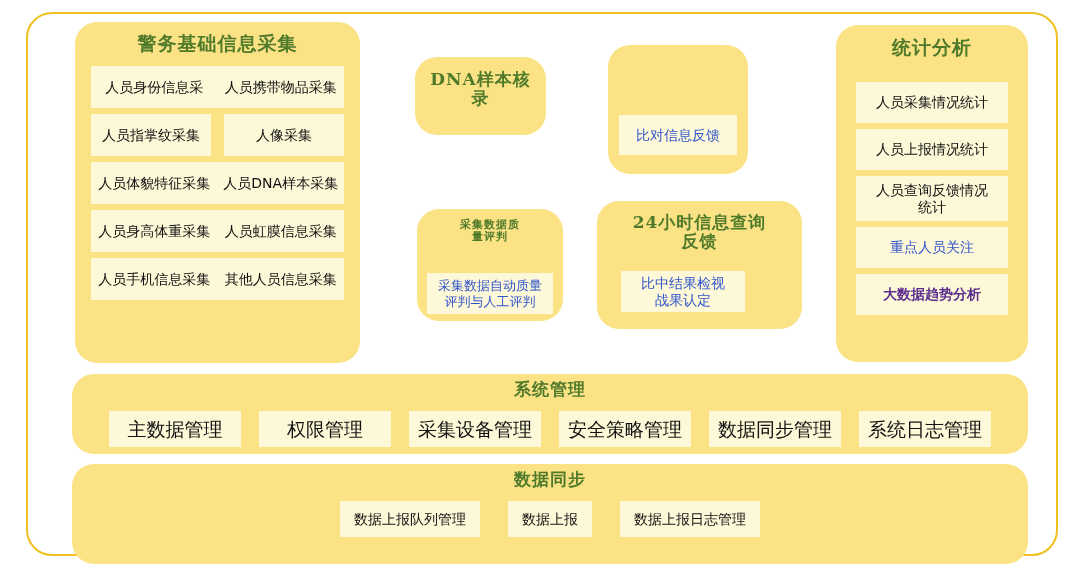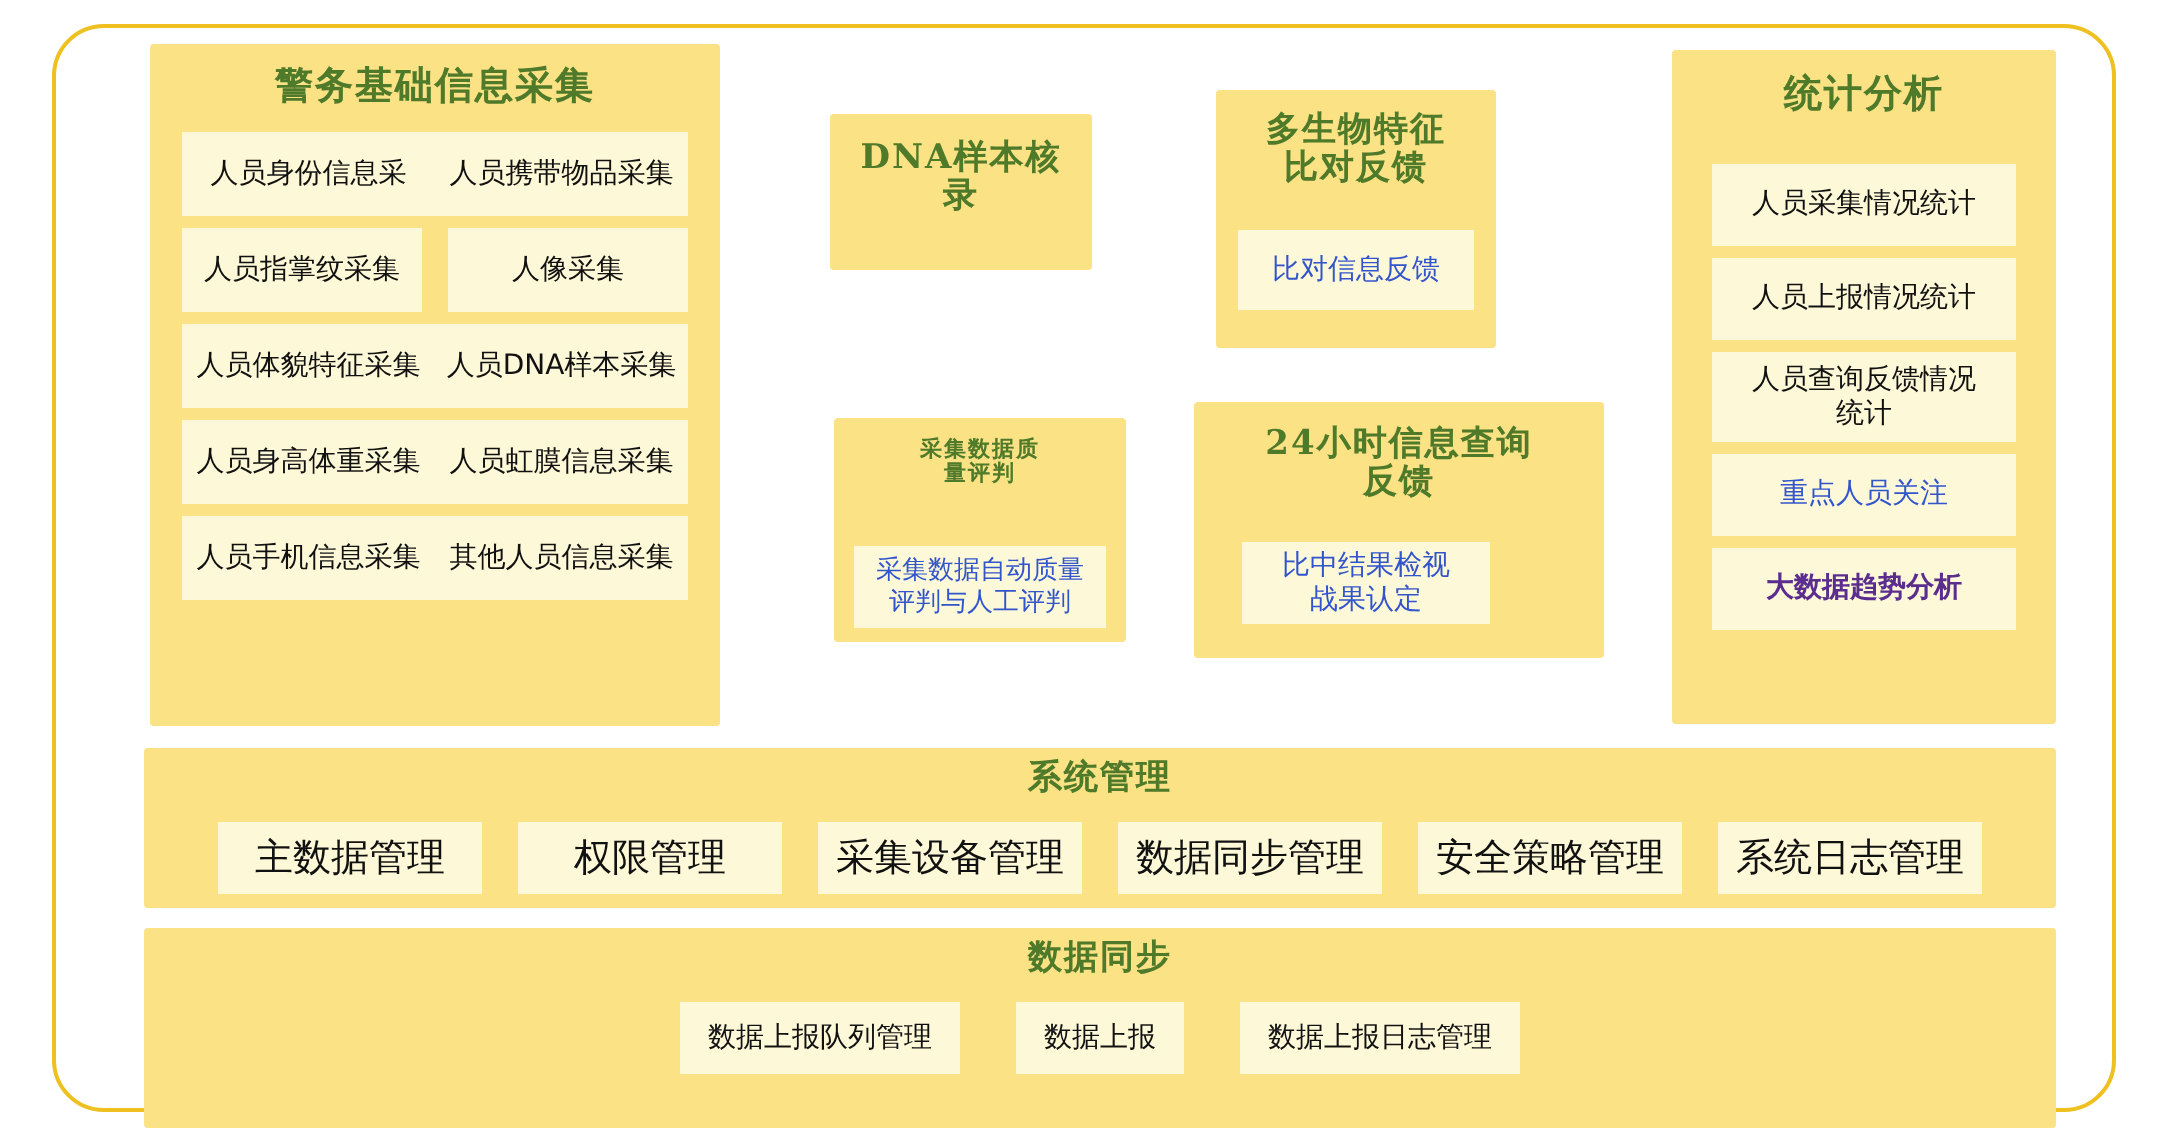--- a/index.html
+++ b/index.html
@@ -28,21 +28,21 @@
     border: 2px solid #eec020;
     border-radius: 26px;
     box-sizing: border-box;
     background: transparent;
   }
 
   
   .panel {
     position: absolute;
     background: #fbe285;
-    border-radius: 2px;
+    border-radius: 22px;
     box-sizing: border-box;
   }
   .panel-title {
     text-align: center;
     font-weight: bold;
     color: #4f7a2a;
     font-family: "DejaVu Serif", "Liberation Serif", serif;
     letter-spacing: 1px;
     white-space: pre-line;
     line-height: 1.12;
@@ -222,22 +222,20 @@
 
     </div>
   </div>
 
   <div class="panel" id="panel-dna">
     <div class="panel-title">DNA样本核
 录</div>
   </div>
 
   <div class="panel" id="panel-bio">
-    <div class="panel-title">多生物特征
-比对反馈</div>
     <div class="item blue">比对信息反馈</div>
   </div>
 
   <div class="panel" id="panel-quality">
     <div class="panel-title">采集数据质
 量评判</div>
     <div class="item blue" style="white-space: pre-line;">采集数据自动质量
 评判与人工评判</div>
   </div>
 
@@ -259,22 +257,22 @@
       <div class="item purple">大数据趋势分析</div>
     </div>
   </div>
 
   <div class="panel" id="panel-sysmgmt">
     <div class="panel-title">系统管理</div>
     <div class="hrow" id="sysmgmt-row">
       <div class="item">主数据管理</div>
       <div class="item">权限管理</div>
       <div class="item">采集设备管理</div>
+      <div class="item">安全策略管理</div>
       <div class="item">数据同步管理</div>
-      <div class="item">安全策略管理</div>
       <div class="item">系统日志管理</div>
     </div>
   </div>
 
   <div class="panel" id="panel-datasync">
     <div class="panel-title">数据同步</div>
     <div class="hrow" id="datasync-row">
       <div class="item">数据上报队列管理</div>
       <div class="item">数据上报</div>
       <div class="item">数据上报日志管理</div>

